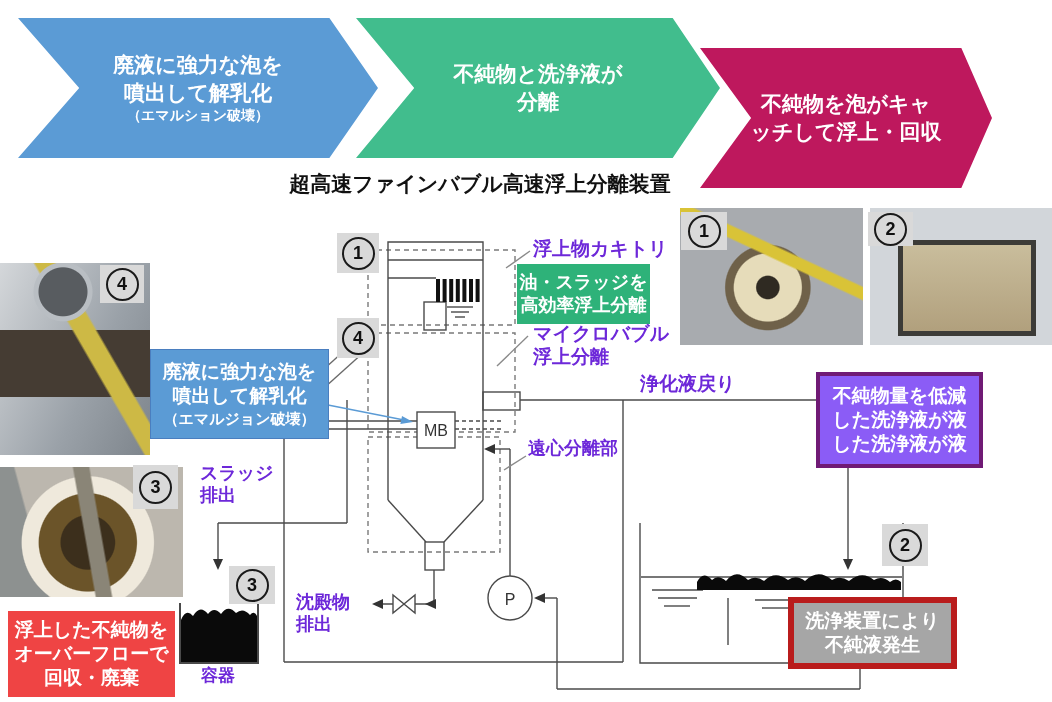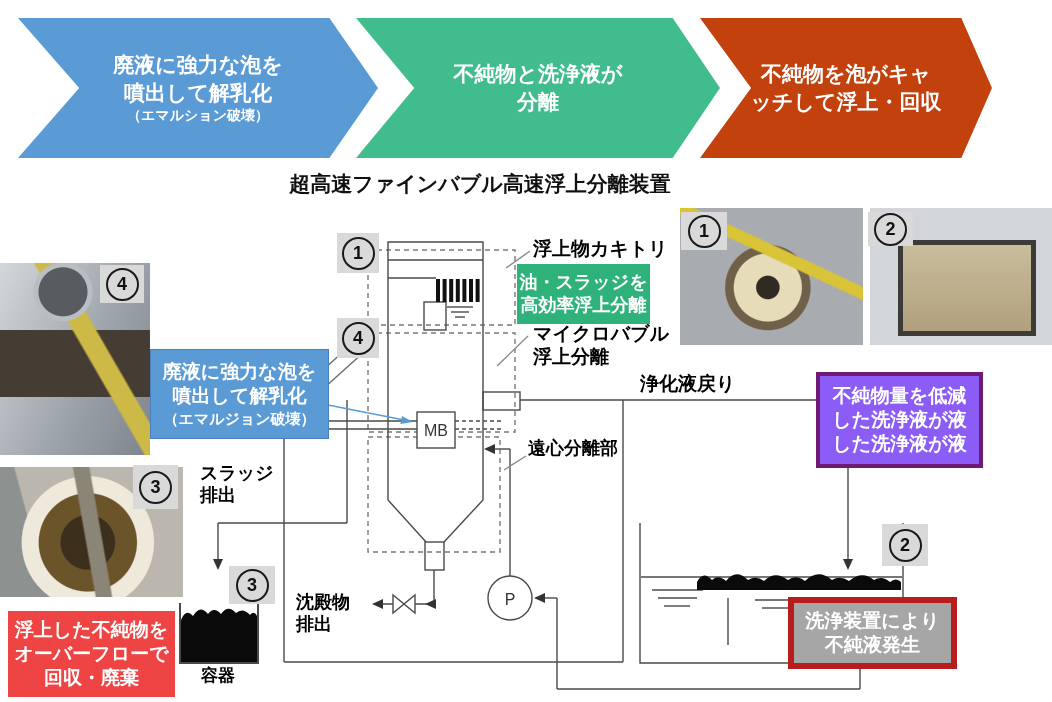--- a/index.html
+++ b/index.html
@@ -9,27 +9,27 @@
   
   .chev{position:absolute;top:18px;height:140px;display:flex;flex-direction:column;
         align-items:center;justify-content:center;color:#fff;font-weight:bold;
         text-align:center;line-height:1.32;}
   .chev .main{font-size:21px;}
   .chev .sub{font-size:14px;}
   #step1{left:18px;width:360px;background:#5B9BD5;
          clip-path:polygon(0 0,86.5% 0,100% 50%,86.5% 100%,0 100%,17% 50%);}
   #step2{left:356px;width:364px;background:#41BD8D;
          clip-path:polygon(0 0,87% 0,100% 50%,87% 100%,0 100%,16% 50%);}
-  #step3{left:700px;width:292px;background:#c2410c;
-         clip-path:polygon(0 0,89.5% 0,100% 50%,89.5% 100%,0 100%,17.5% 50%);}
+  #step3{left:700px;width:292px;background:#be185d;
+         clip-path:polygon(0 0,89.5% 0,100% 50%,89.5% 100%,0 100%,17.5% 50%);margin-top:30px;}
   
   #title{left:240px;top:170px;width:480px;text-align:center;font-weight:bold;
          font-size:21px;color:#111;line-height:1.3;}
   
-  .lbl{position:absolute;color:#000000;font-weight:bold;font-size:19px;line-height:1.22;}
+  .lbl{position:absolute;color:#6d28d9;font-weight:bold;font-size:19px;line-height:1.22;}
   
   .box{position:absolute;color:#fff;font-weight:bold;display:flex;flex-direction:column;
        align-items:center;justify-content:center;text-align:center;line-height:1.28;}
   #blue-box{left:150px;top:349px;width:177px;height:88px;background:#5B9BD5;
             border:1px solid #4a7ebf;font-size:19px;}
   #blue-box .sub{font-size:15px;font-weight:bold;}
   #green-note{left:517px;top:264px;width:133px;height:60px;background:#2EB279;font-size:18px;}
   #orange-box{left:816px;top:372px;width:159px;height:88px;background:#8b5cf6;
               border:4px solid #701a75;font-size:19px;}
   #gray-box{left:788px;top:597px;width:157px;height:60px;background:#A6A6A6;

